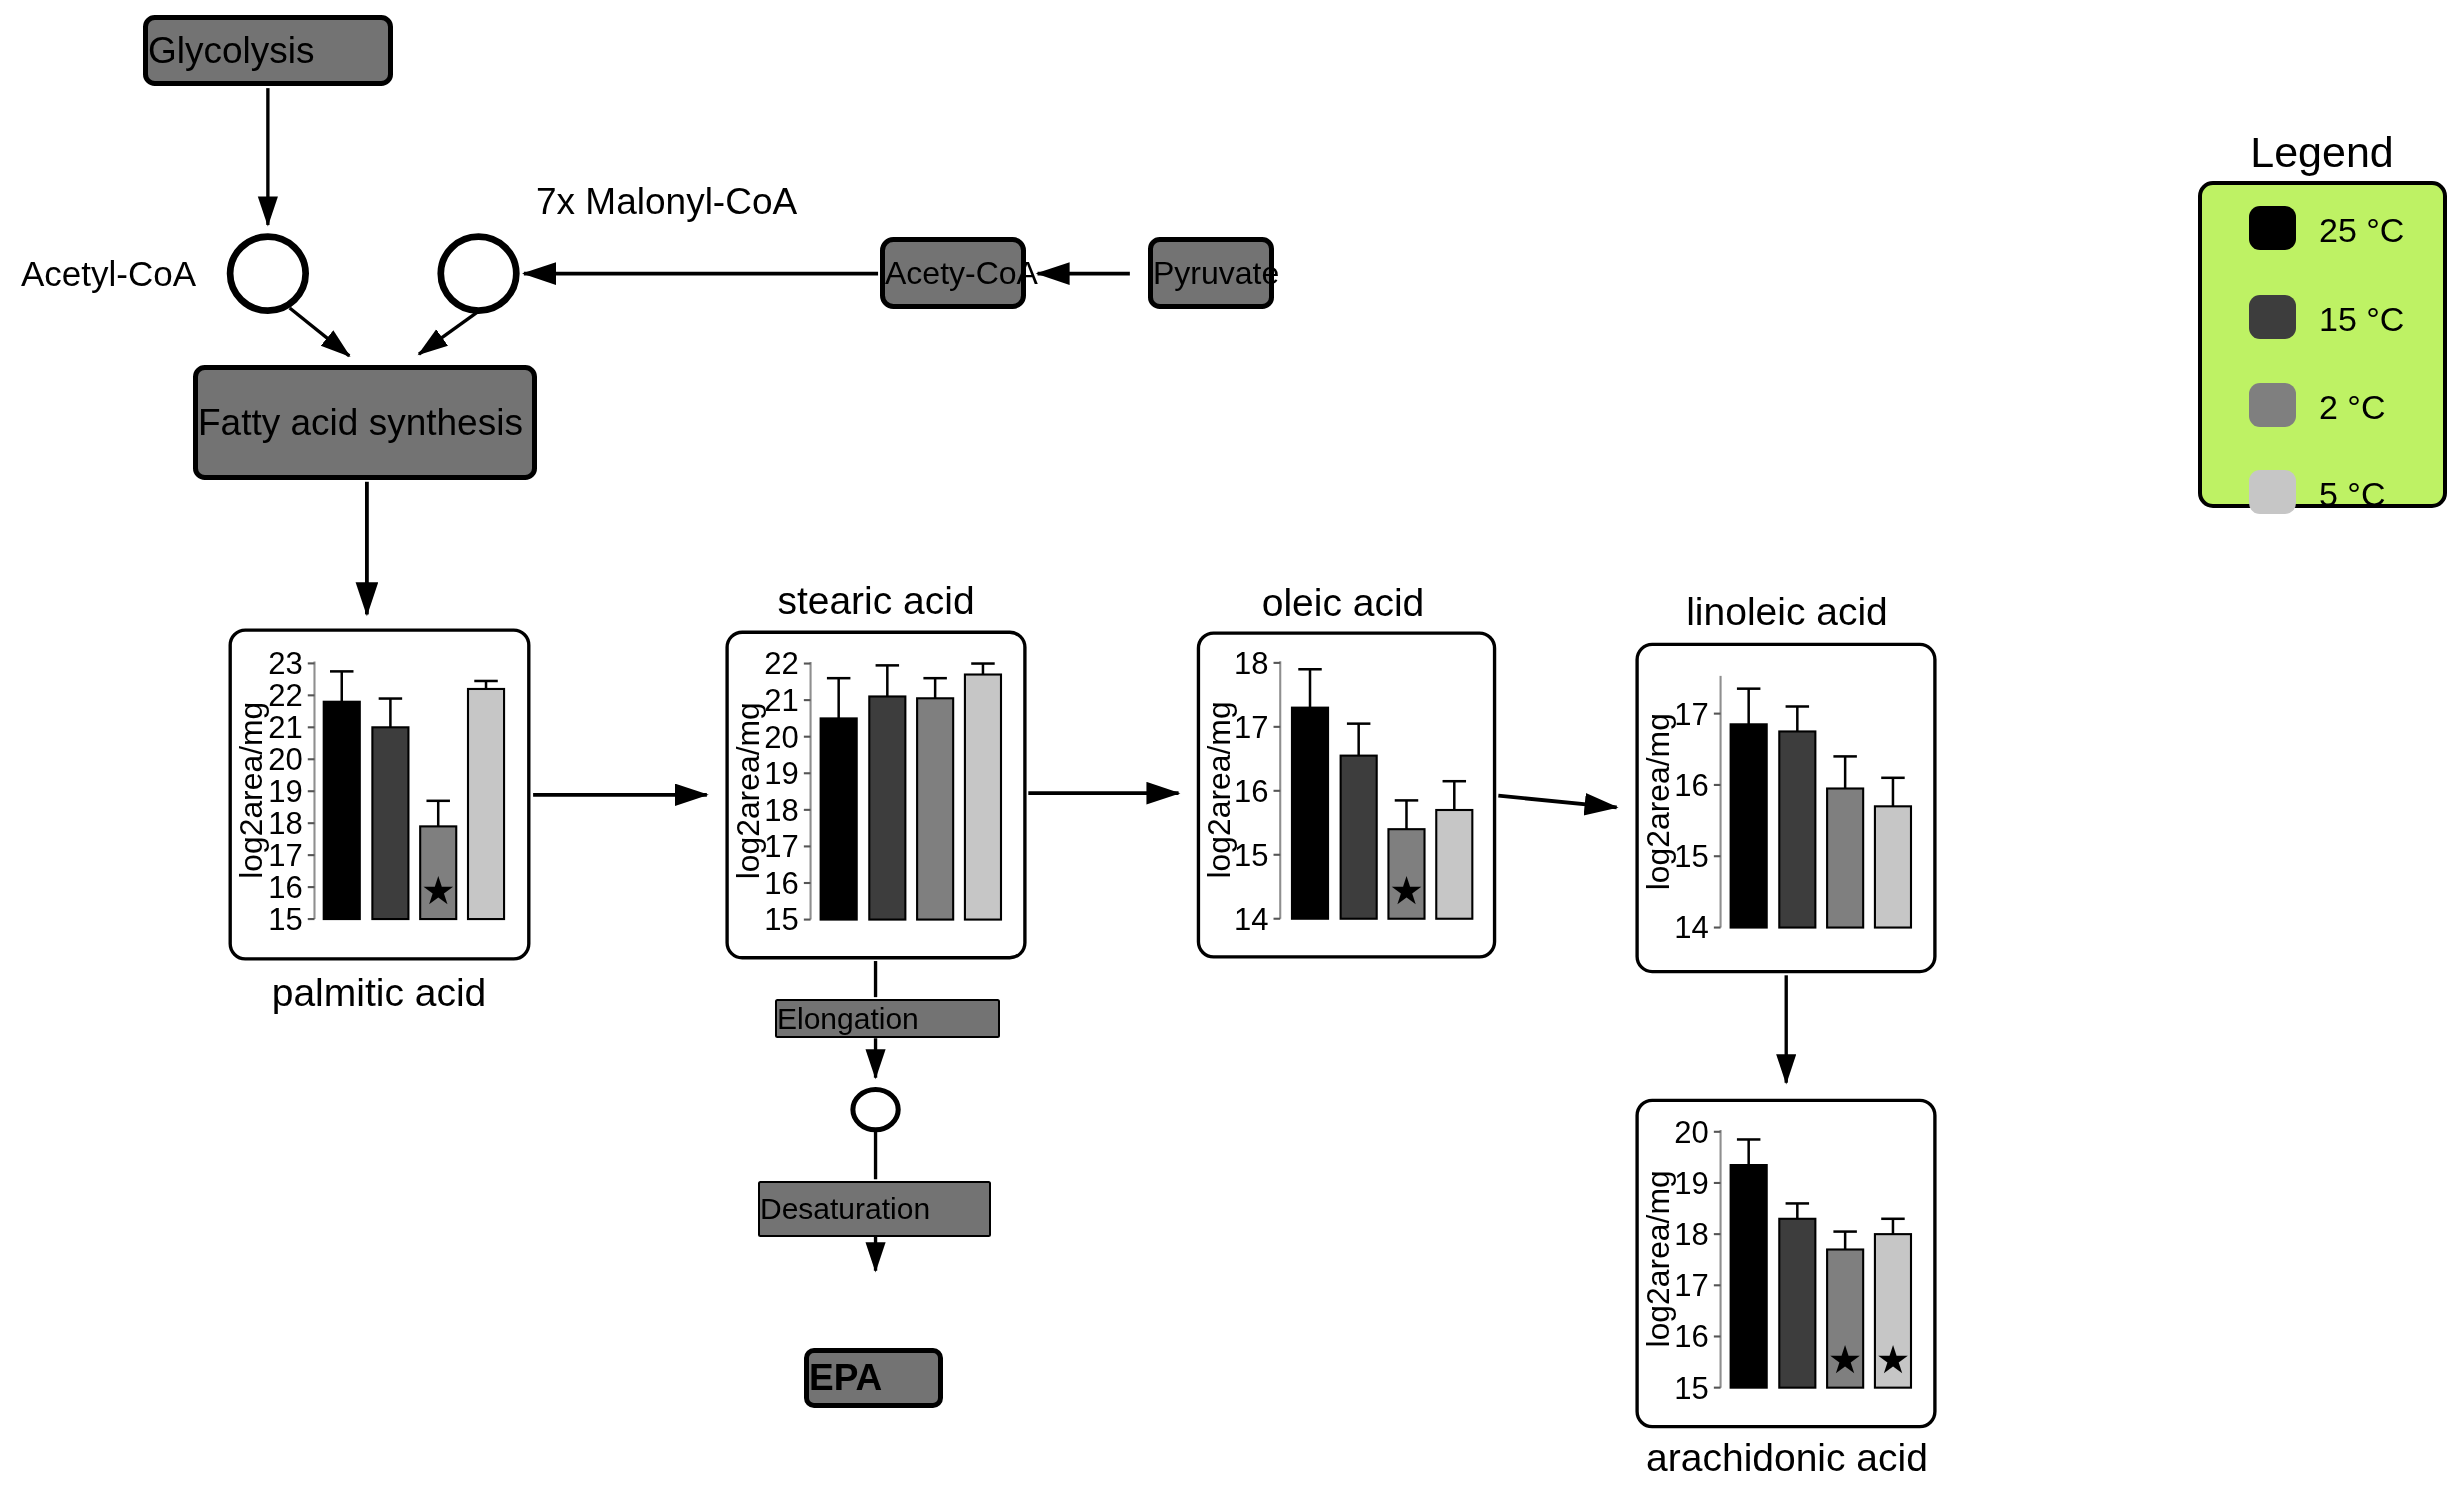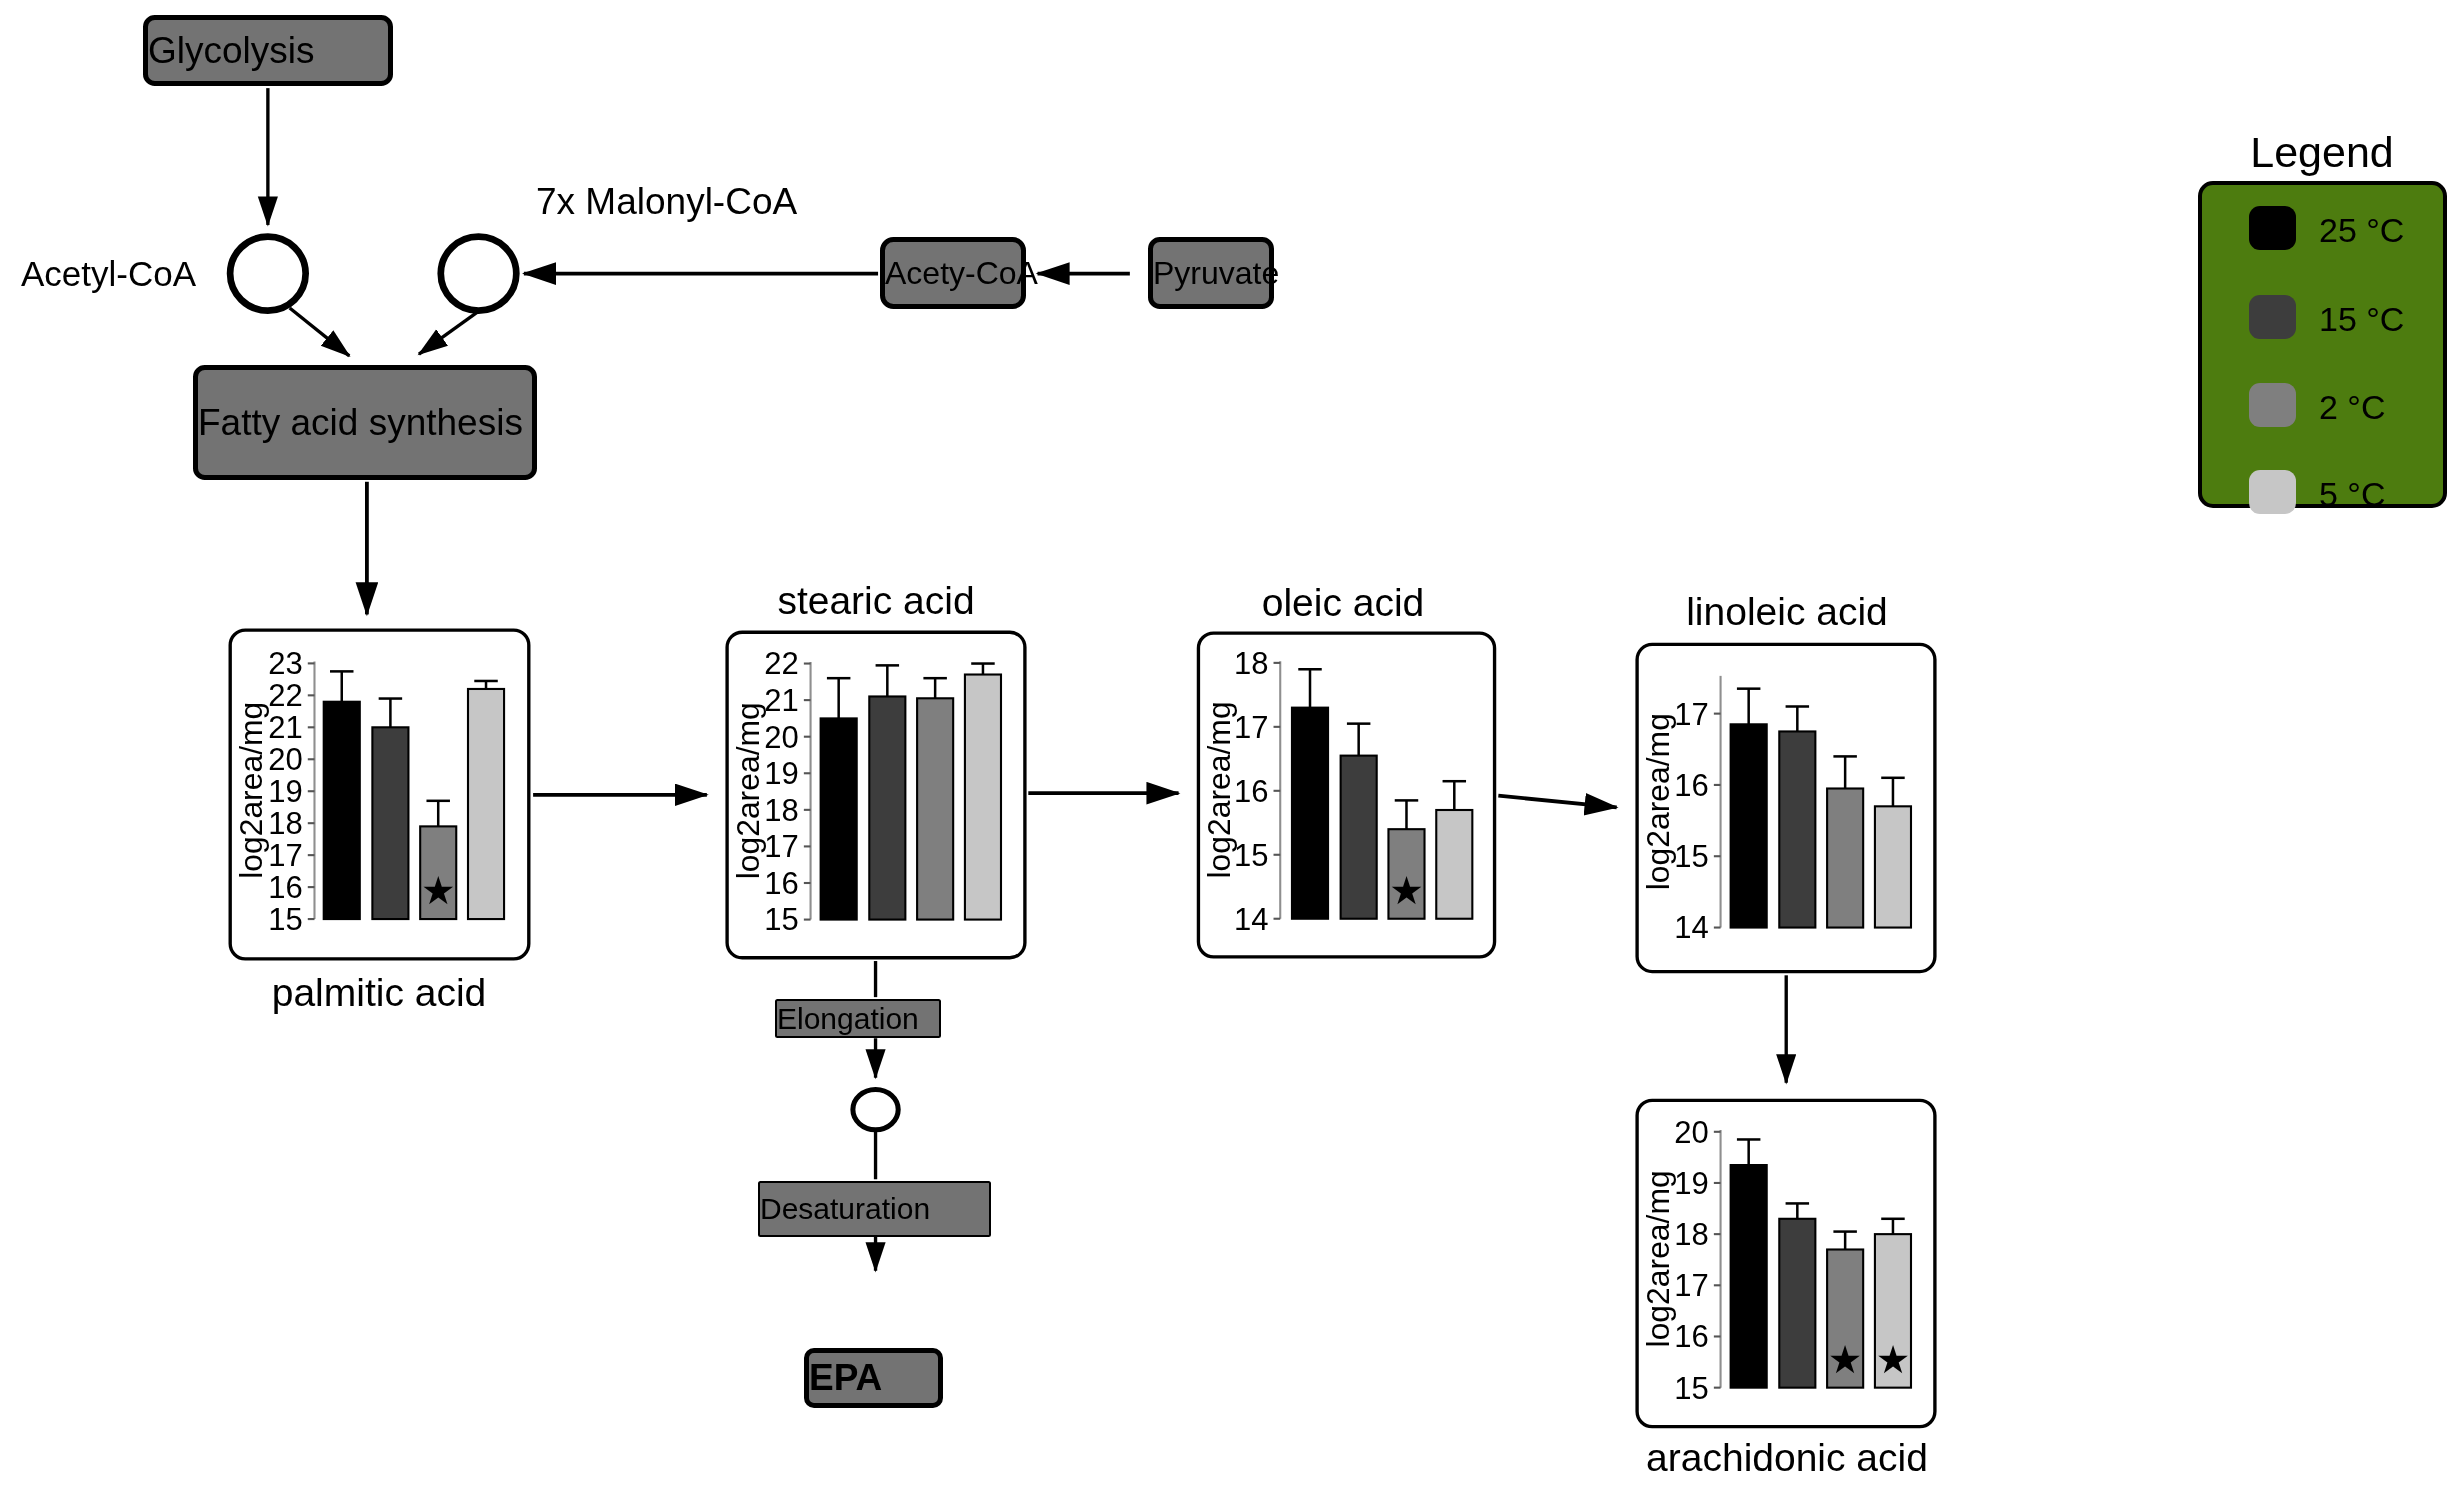--- a/index.html
+++ b/index.html
@@ -12,21 +12,21 @@
     position:absolute;display:flex;align-items:center;justify-content:flex-start;
     background:#737373;border:5.9px solid #000;border-radius:11.8px;box-sizing:border-box;
     white-space:nowrap;z-index:2;
   }
   .node.thin{border-width:2.5px;border-radius:2.5px;}
   .flabel{position:absolute;white-space:nowrap;z-index:2;}
   .chart-title{position:absolute;transform:translateX(-50%);white-space:nowrap;
     font-size:39px;z-index:3;}
   .chart-svg{position:absolute;z-index:2;}
   .legend-box{
-    position:absolute;background:#4d7c0f;border:4.2px solid #000;border-radius:15px;
+    position:absolute;background:#bef264;border:4.2px solid #000;border-radius:15px;
     box-sizing:border-box;z-index:2;
   }
   .legend-row{position:absolute;left:0;width:100%;height:47px;}
   .legend-swatch{position:absolute;left:47px;top:0;width:47px;height:44px;border-radius:11px;}
   .legend-label{position:absolute;left:117px;top:50%;transform:translateY(-50%);
     font-size:34px;white-space:nowrap;}
 </style>
 </head>
 <body>
 
@@ -70,21 +70,21 @@
   </div>
 
   <div class="node" style="left:1132px;top:237px;width:126px;height:72px;font-size:32px;margin-left:16px;">
     <span>Pyruvate</span>
   </div>
 
   <div class="node" style="left:193px;top:365px;width:344px;height:115px;font-size:37px;">
     <span>Fatty acid synthesis</span>
   </div>
 
-  <div class="node thin" style="left:775px;top:999px;width:166px;height:39px;font-size:30px;">
+  <div class="node thin" style="left:775px;top:999px;width:225px;height:39px;font-size:30px;">
     <span>Elongation</span>
   </div>
 
   <div class="node thin" style="left:758px;top:1181px;width:233px;height:56px;font-size:30px;">
     <span>Desaturation</span>
   </div>
 
   <div class="node" style="left:804px;top:1348px;width:139px;height:60px;font-size:37px;font-weight:bold;border-radius:10px;">
     <span>EPA</span>
   </div>

